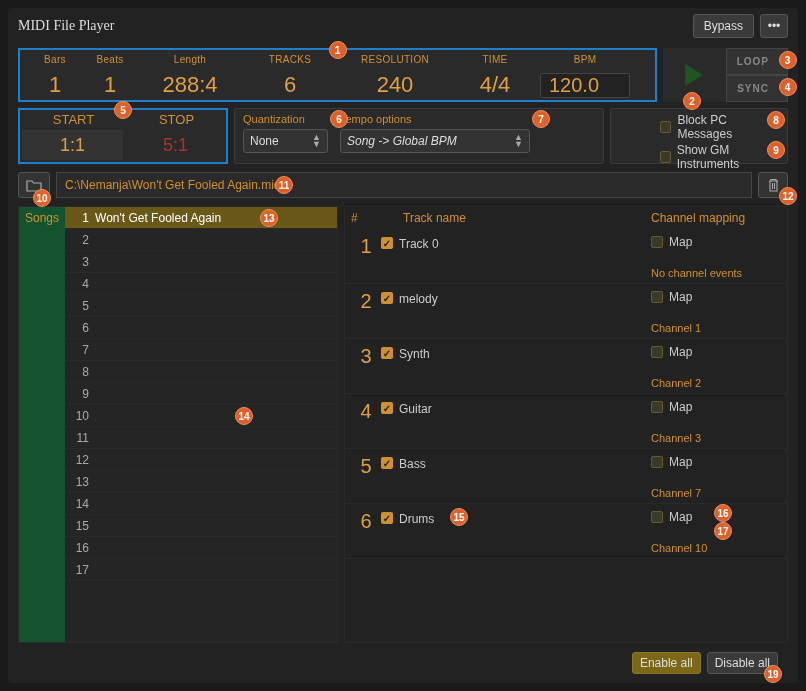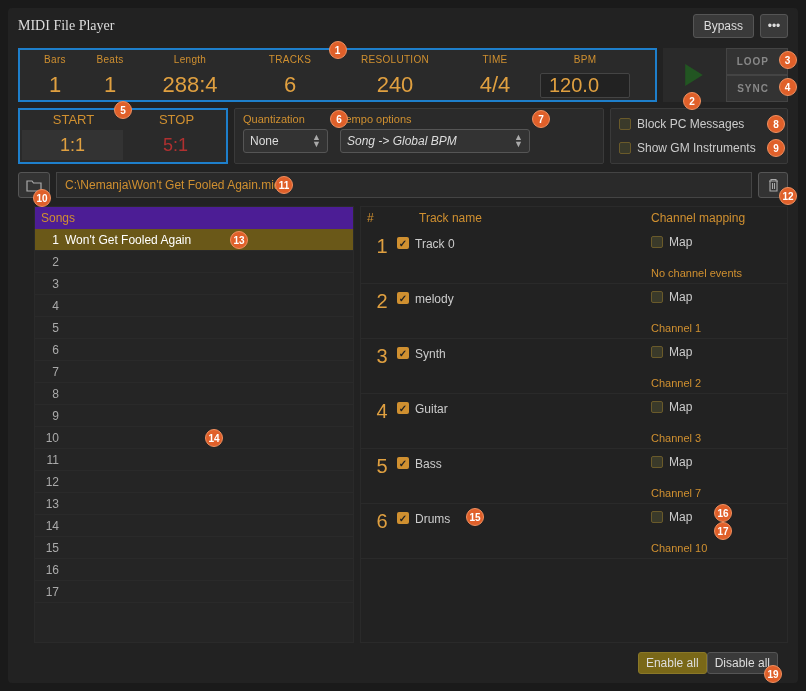--- a/index.html
+++ b/index.html
@@ -33,28 +33,28 @@
   .startbox .vals .v { flex:1; text-align:center; font-size:18px; display:flex; align-items:center; justify-content:center; }
   .startbox .vals .v:first-child { background:#333; color:#e0a040; margin:2px; }
   .startbox .vals .v:last-child { color:#b03030; }
   .group { background:#2a2a2a; border:1px solid #3a3a3a; border-radius:2px; padding:4px 8px 6px 8px; display:flex; gap:12px; }
   .group .field { display:flex; flex-direction:column; gap:4px; }
   .group .field .lbl { color:#d09030; font-size:11px; position:relative; }
   .select { background:#333; border:1px solid #555; color:#ddd; padding:4px 6px; border-radius:3px; display:flex; align-items:center; justify-content:space-between; min-width:80px; font-size:12px; }
   .select.wide { min-width:190px;font-style:italic; }
   .arrows { font-size:9px; line-height:7px; color:#aaa; text-align:center; }
   .checks { background:#2a2a2a; border:1px solid #3a3a3a; border-radius:2px; padding:4px 8px; display:flex; flex-direction:column; justify-content:space-around; gap:2px; width:178px; }
-  .chk { display:flex; align-items:center; gap:6px; position:relative; }
+  .chk { display:flex; align-items:center; gap:6px; position:relative;margin-left:41px; }
   .chk .box { width:12px; height:12px; background:#3a3a2a; border:1px solid #6a5a2a; border-radius:2px; }
   .filerow { display:flex; gap:6px; align-items:center; height:30px; }
   .folderbtn { width:32px; height:26px; background:#333; border:1px solid #555; border-radius:3px; display:flex; align-items:center; justify-content:center; position:relative; }
   .pathbox { flex:1; background:#2a2a2a; border:1px solid #444; height:26px; display:flex; align-items:center; padding:0 8px; color:#d09030; font-size:12px; position:relative; }
   .trashbtn { width:30px; height:26px; background:#333; border:1px solid #555; border-radius:3px; display:flex; align-items:center; justify-content:center; color:#aaa; position:relative; }
   .lists { flex:1; display:flex; gap:6px; min-height:0; }
-  .songs { width:320px; background:#4c1d95; display:flex; flex-direction:column; border:1px solid #2a2a2a;margin-left:16px; }
+  .songs { width:320px; background:#14532d; display:flex; flex-direction:row; border:1px solid #2a2a2a; }
   .songs .hdr { color:#d09030; padding:4px 6px; font-size:12px; }
   .songs .body { flex:1; overflow:hidden; background:#252525; }
   .songrow { display:flex; align-items:center; height:22px; padding-left:6px; border-bottom:1px solid #2a2a2a; }
   .songrow .num { width:24px; color:#aaa; text-align:right; padding-right:6px; }
   .songrow.sel { background:#6a5818; color:#fff; }
   .songrow.sel .num { color:#fff; }
   .tracks { flex:1; background:#222; display:flex; flex-direction:column; border:1px solid #2a2a2a; }
   .tracks .thdr { display:flex; color:#d09030; padding:4px 6px; font-size:12px; }
   .tracks .thdr .n { width:30px; }
   .tracks .thdr .tn { flex:1; padding-left:22px; }
@@ -62,21 +62,21 @@
   .tracks .tbody { flex:1; overflow:hidden; }
   .trackrow { display:flex; padding:6px 6px 4px 6px; border-bottom:1px solid #2a2a2a; }
   .trackrow .n { width:30px; color:#e0a040; font-size:20px; text-align:center; }
   .trackrow .mid { flex:1; display:flex; align-items:flex-start; gap:6px; padding-top:2px; }
   .trackrow .right { width:130px; display:flex; flex-direction:column; gap:2px; }
   .trackrow .mapline { display:flex; align-items:center; gap:6px; }
   .cbox { width:12px; height:12px; border-radius:2px; display:inline-flex; align-items:center; justify-content:center; font-size:10px; font-weight:bold; }
   .cbox.chkd { background:#d09030; color:#222; }
   .cbox.un { background:#3a3a2a; border:1px solid #6a5a2a; }
   .chanlbl { color:#d09030; font-size:11px;margin-top:16px; }
-  .footer { display:flex; justify-content:flex-end; padding-right:10px; height:28px; align-items:center; }
+  .footer { display:flex; justify-content:flex-end; gap:6px; padding-right:10px; height:28px; align-items:center; }
   .btn.gold { background:#7a6818; border-color:#8a7828; }
   .marker { position:absolute; width:18px; height:18px; border-radius:50%; background:#e0602a; color:#fff; font-size:10px; font-weight:bold; display:flex; align-items:center; justify-content:center; border:1px solid #f09060; z-index:5; }
   svg { display:block; }
 </style>
 </head>
 <body>
 
 <div class="window">
   <div class="titlebar">
     <span class="title">MIDI File Player</span>

